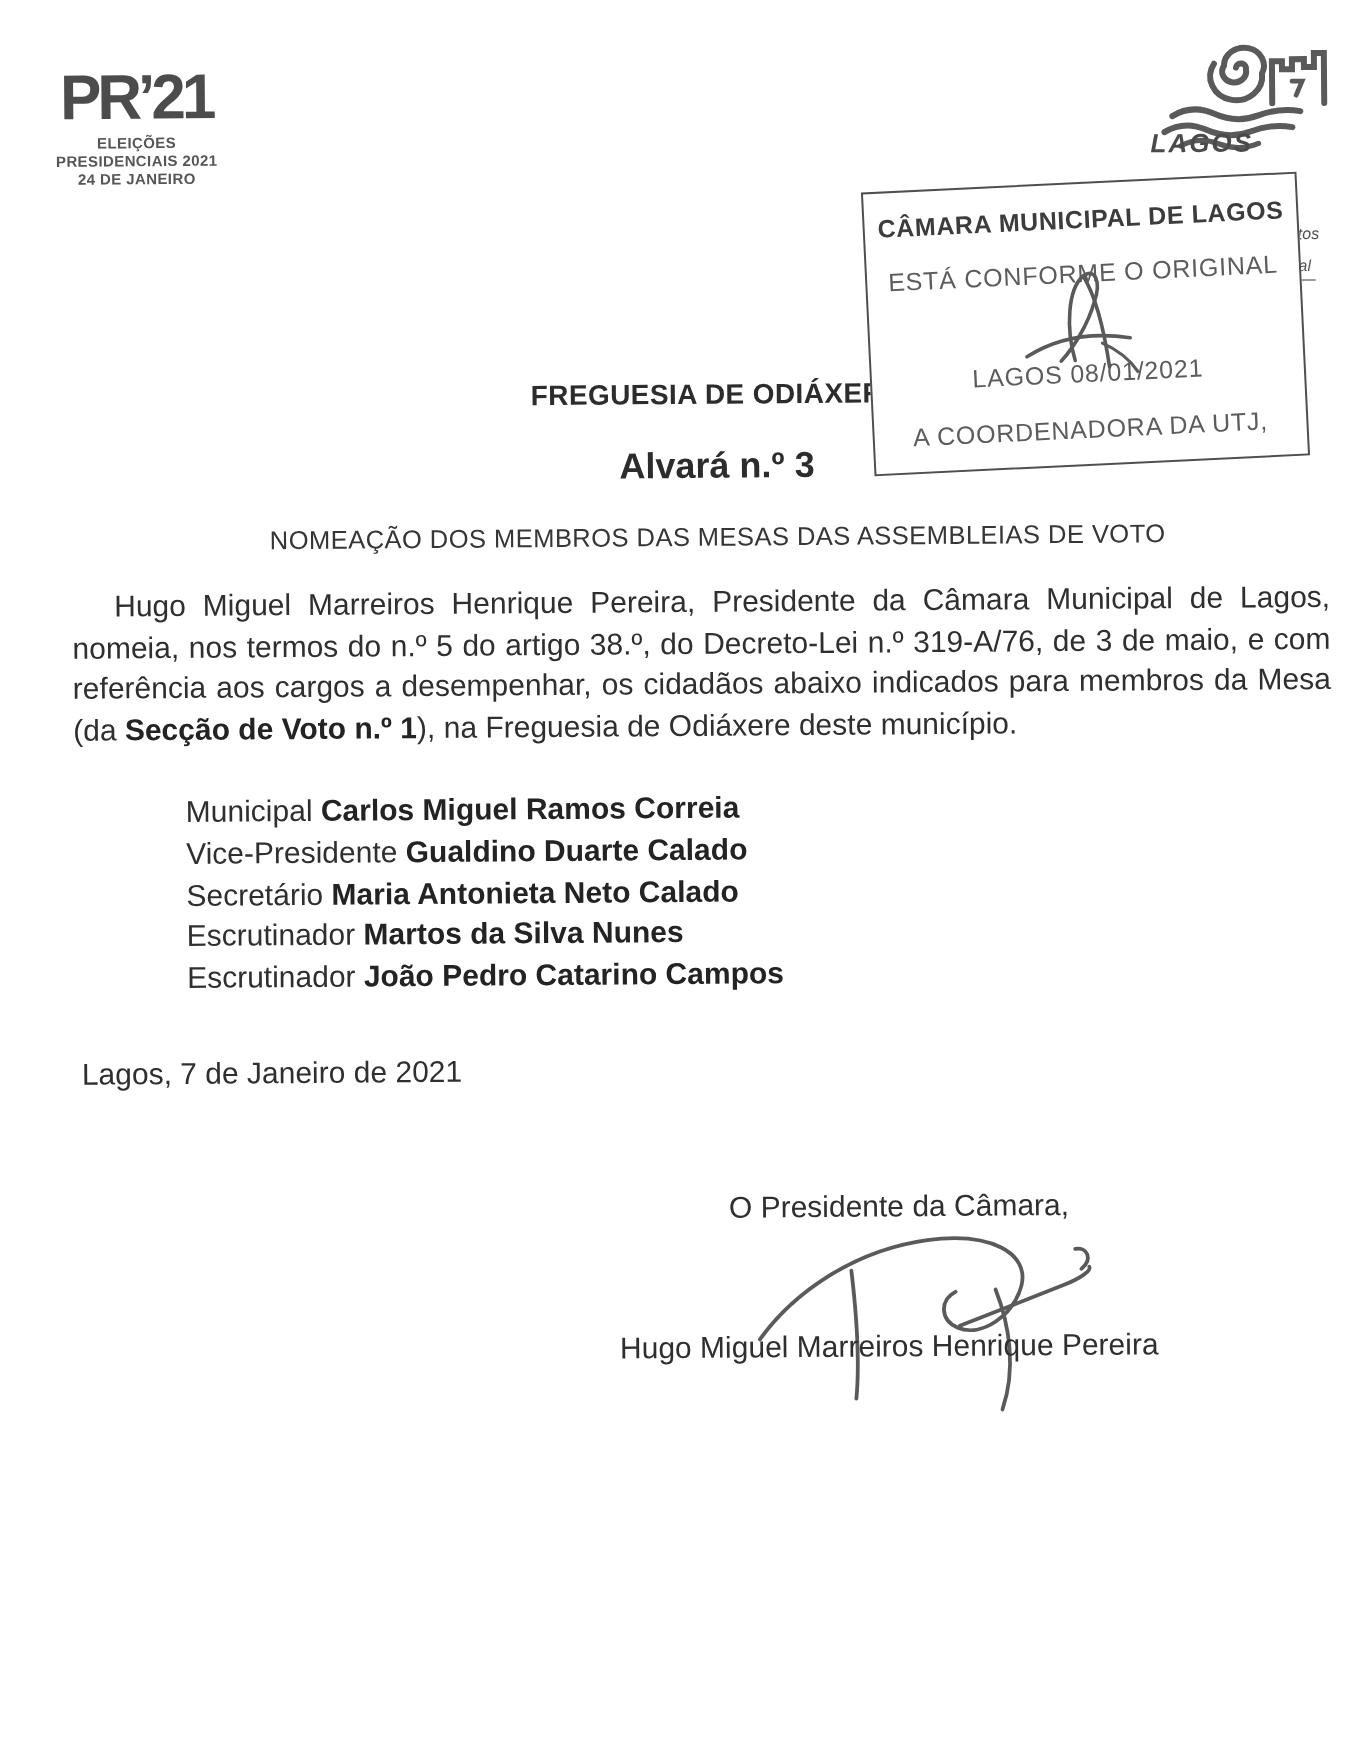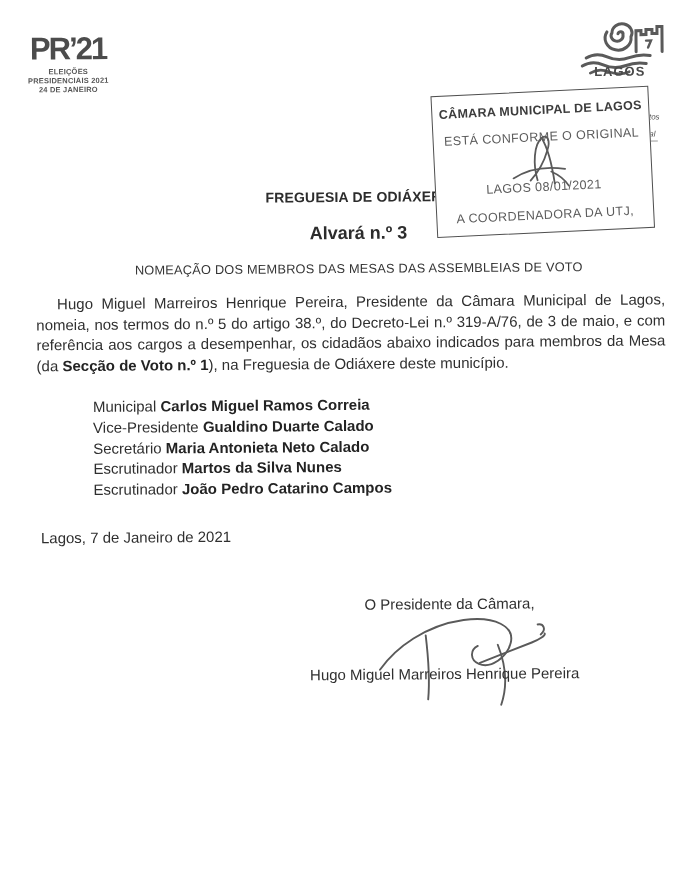--- a/index.html
+++ b/index.html
@@ -13,22 +13,22 @@
   
   .pr21{position:absolute;left:6px;top:32px;width:130px;text-align:center;}
   .pr21-title{font-size:31px;font-weight:900;letter-spacing:-2px;color:#4c4c4c;
               line-height:30px;transform:scaleY(1.02);}
   .pr21-sub{margin-top:3px;font-size:7.5px;font-weight:700;color:#565656;
             line-height:9px;letter-spacing:.2px;}
 
   
   .lagos{position:absolute;left:578px;top:20px;width:95px;text-align:center;}
   .lagos svg{display:block;margin:0 auto;}
-  .lagos-name{font-size:13px;font-weight:800;color:#4a4a4a;
-              letter-spacing:1px;line-height:11px;margin-top:-14px;text-align:center;padding-right:6px;}
+  .lagos-name{font-size:13px;font-weight:800;font-style:italic;color:#4a4a4a;
+              letter-spacing:1px;line-height:11px;margin-top:-14px;text-align:left;padding-right:6px;}
   .lagos-sub1{font-size:8px;font-weight:400;font-style:italic;color:#4e4e4e;line-height:10px;margin-top:36px;}
   .lagos-sub2{font-size:8px;font-style:italic;color:#5a5a5a;line-height:10px;
               border-bottom:1px solid #9a9a9a;display:inline-block;padding:0 2px 1px 2px;}
 
   
   .stamp{position:absolute;left:433px;top:97px;width:216px;height:140px;
          border:1.6px solid #4f4f4f;background:#ffffff;transform:rotate(-2.3deg);
          transform-origin:0 0;text-align:center;}
   .stamp-l1{margin-top:11px;font-size:12.5px;font-weight:700;color:#3c3c3c;letter-spacing:.3px;}
   .stamp-l2{margin-top:13px;font-size:12.5px;color:#5c5c5c;letter-spacing:.4px;}

